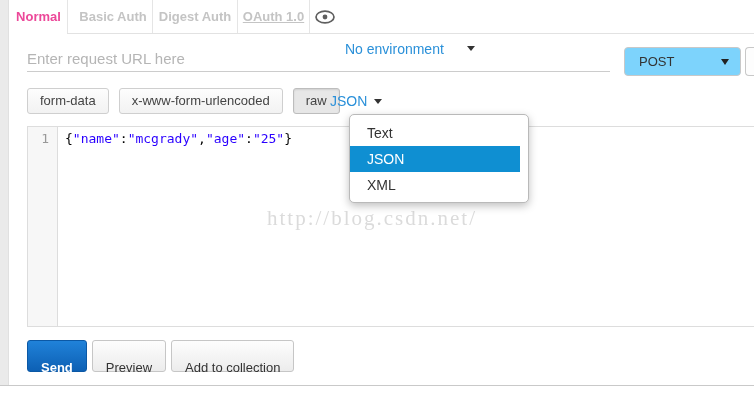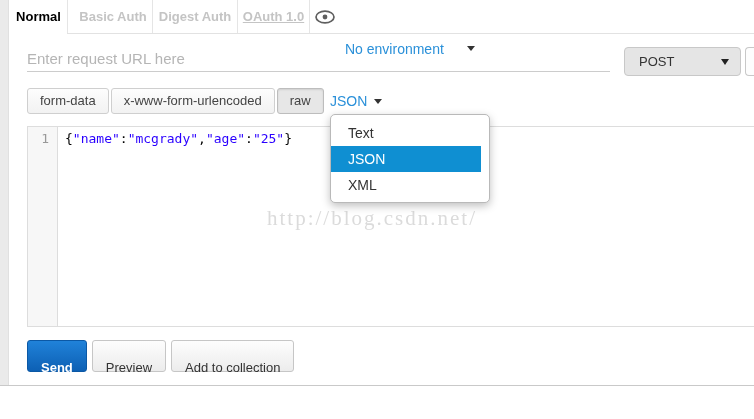--- a/index.html
+++ b/index.html
@@ -5,51 +5,51 @@
   * { margin:0; padding:0; box-sizing:border-box; }
   html,body { width:754px; height:419px; }
   body { position:relative; background:#fff; font-family:"Liberation Sans",sans-serif; overflow:hidden; }
 
   .left-strip { position:absolute; left:0; top:0; width:9px; height:386px; background:#eaeaea; border-right:1px solid #e0e0e0; }
 
   
   .tabbar { position:absolute; left:10px; top:0; height:33px; display:flex; }
   .tabbar-underline { position:absolute; left:67px; right:0; top:33px; height:1px; background:#e2e2e2; }
   .tab { height:33px; line-height:33px; text-align:center; font-size:13px; font-weight:bold; color:#c4c4c4; cursor:default; }
-  .tab.active { color:#000000; background:#fff; }
+  .tab.active { color:#ec4899; background:#fff; }
   .tab.b-l { border-left:1px solid #e5e5e5; }
   .tab.b-r { border-right:1px solid #e5e5e5;text-decoration:underline; }
   .t0 { width:57px; } .t1 { width:85px;padding-left:6px; } .t2 { width:85px; } .t3 { width:73px; }
 
   .eye { position:absolute; left:315px; top:10px; width:20px; height:14px; }
   .env-link { position:absolute; left:345px; top:0; height:33px; display:flex; align-items:center; gap:23px; color:#2a90d9; font-size:14px;margin-top:32px; }
   .caret-down { width:0; height:0; border-left:4px solid transparent; border-right:4px solid transparent; border-top:5px solid #333; display:inline-block; }
 
   
   .url-input { position:absolute; left:27px; top:46px; width:583px; height:26px; border:none; border-bottom:1px solid #ccc; outline:none; font-size:15px; color:#333; font-family:"Liberation Sans",sans-serif; background:transparent; }
   .url-input::placeholder { color:#b5b5b5; }
-  .method-select { position:absolute; left:624px; top:47px; width:117px; height:29px; border:1px solid #c8c8c8; border-radius:4px; background:#e5e5e5; display:flex; align-items:center; justify-content:space-between; padding:0 11px 0 14px; font-size:13px; color:#333; cursor:pointer; }
+  .method-select { position:absolute; left:624px; top:47px; width:117px; height:29px; border:1px solid #c8c8c8; border-radius:4px; background:#7dd3fc; display:flex; align-items:center; justify-content:space-between; padding:0 11px 0 14px; font-size:13px; color:#333; cursor:pointer; }
   .method-caret { width:0; height:0; border-left:4px solid transparent; border-right:4px solid transparent; border-top:6px solid #222; }
   .partial-btn { position:absolute; left:745px; top:47px; width:9px; height:29px; border:1px solid #c8c8c8; border-right:none; border-radius:4px 0 0 4px; background:#fdfdfd; }
 
   
-  .mode-row { position:absolute; left:27px; top:88px; height:44px; display:flex; gap:2px; }
+  .mode-row { position:absolute; left:27px; top:88px; height:44px; display:flex; gap:10px; }
   .mode-btn { height:26px; line-height:24px; padding:0 12px; border:1px solid #cfcfcf; border-radius:3px; background:linear-gradient(#fdfdfd,#f2f2f2); font-size:13px; color:#444; cursor:pointer; }
   .mode-btn.active { background:#e7e7e7; border-color:#bdbdbd; box-shadow:inset 0 1px 2px rgba(0,0,0,0.10); }
   .json-toggle { position:absolute; left:330px; top:88px; height:26px; display:flex; align-items:center; gap:7px; color:#2a90d9; font-size:14px; cursor:pointer; }
 
   
   .editor { position:absolute; left:27px; right:0; top:126px; height:201px; border:1px solid #ddd; border-right:none; background:#fff; display:flex; }
   .gutter { width:30px; background:#f7f7f7; border-right:1px solid #ddd; text-align:right; padding:4px 8px 0 0; font-family:"DejaVu Sans Mono",monospace; font-size:13px; color:#999; }
   .codearea { padding:4px 0 0 7px; font-family:"DejaVu Sans Mono",monospace; font-size:13px; white-space:pre; }
   .tok-s { color:#2a00ff; }
   .tok-p { color:#000; }
 
   
-  .menu { position:absolute; left:330px; top:114px; width:160px; background:#fff; border:1px solid #b9b9b9; border-radius:5px; box-shadow:0 3px 9px rgba(0,0,0,0.25); padding:5px 8px 4px 0; z-index:10; }
+  .menu { position:absolute; left:349px; top:114px; width:180px; background:#fff; border:1px solid #b9b9b9; border-radius:5px; box-shadow:0 3px 9px rgba(0,0,0,0.25); padding:5px 8px 4px 0; z-index:10; }
   .menu-item { height:26px; line-height:26px; padding-left:17px; font-size:14px; color:#333; cursor:pointer; }
   .menu-item.selected { background:#0f8fd2; color:#fff; }
 
   .watermark { position:absolute; left:267px; top:206px; font-family:"Liberation Serif",serif; font-size:21px; color:#dbdbdb; letter-spacing:2px; z-index:5; }
 
   
   .actions { position:absolute; left:27px; top:340px; display:flex; gap:5px; }
   .btn { height:26px; line-height:24px; padding:15px 13px; border:1px solid #c6c6c6; border-radius:3px; background:linear-gradient(#fdfdfd,#ececec); font-size:13px; color:#333; font-family:"Liberation Sans",sans-serif; cursor:pointer; }
   .btn-primary { background:linear-gradient(#2082d9,#0d60b4); border-color:#0b58a5; color:#fff; font-weight:bold; }
 

